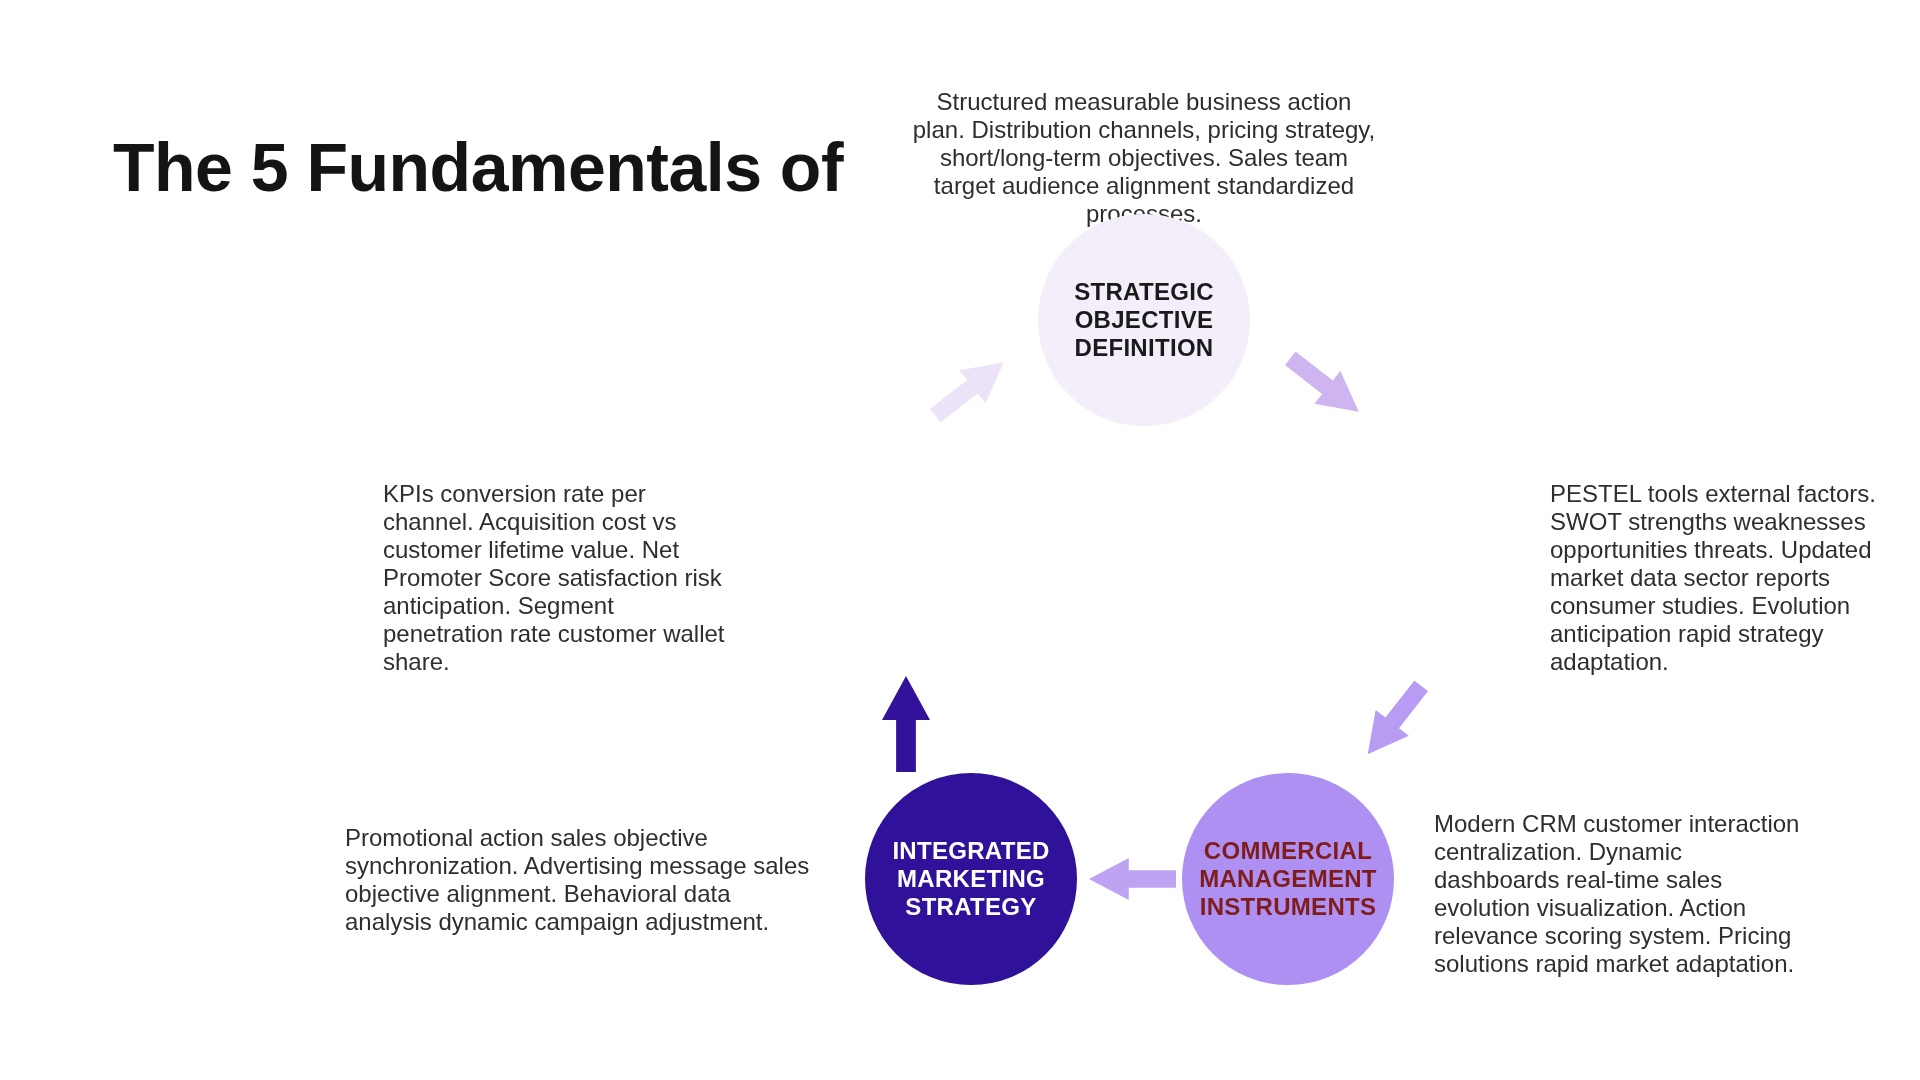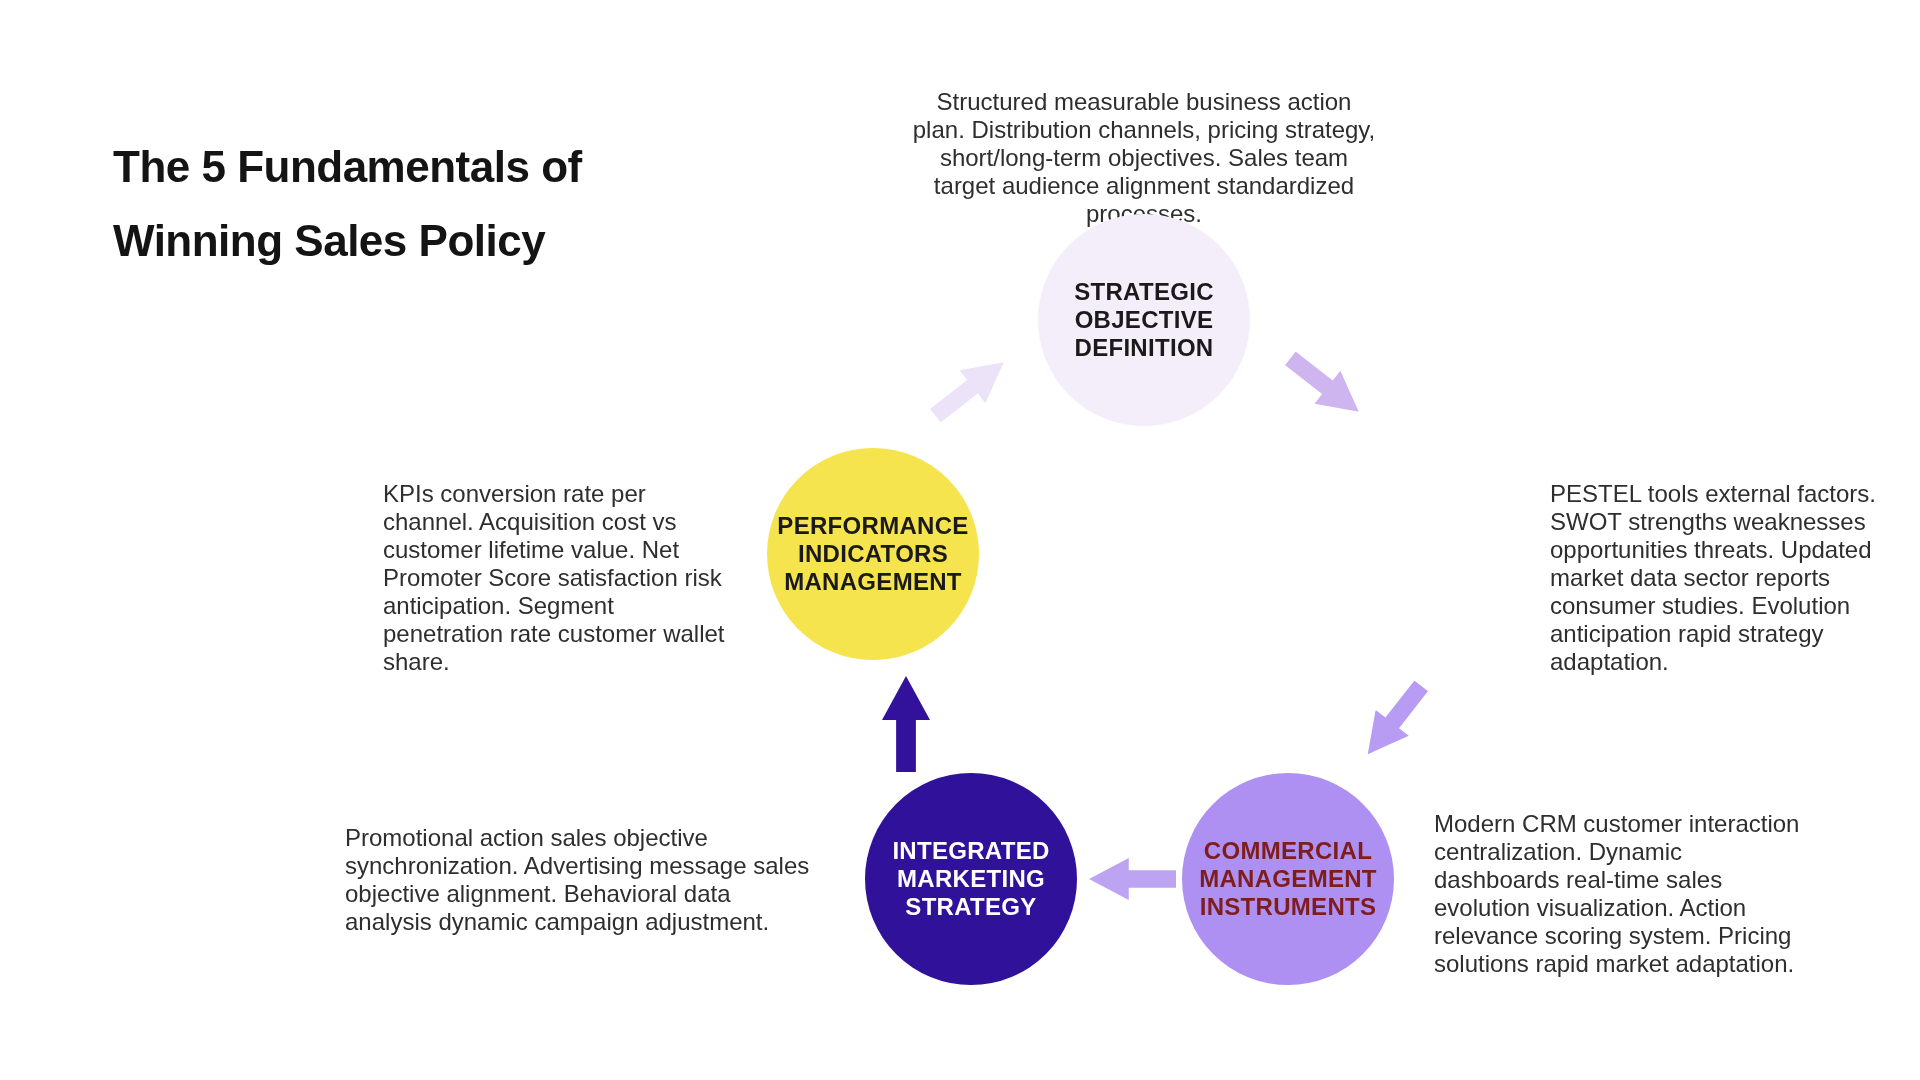--- a/index.html
+++ b/index.html
@@ -2,21 +2,21 @@
 <html><head>
 <meta charset="utf-8">
 <style>
   * { margin:0; padding:0; box-sizing:border-box; }
   html,body { background:#ffffff; }
   body { font-family:"Liberation Sans", sans-serif; color:#1c1c1c; }
   .canvas { position:relative; width:1920px; height:1080px; background:#ffffff; overflow:hidden; }
 
   .title {
     position:absolute; left:113px; top:130px;
-    font-size:44px; line-height:74px; font-weight:600;
+    font-size:68px; line-height:74px; font-weight:600;
     color:#141414; letter-spacing:-0.5px;
   }
 
   .node {
     position:absolute; width:212px; height:212px; border-radius:50%;
     display:flex; align-items:center; justify-content:center; text-align:center;
   }
   .node-label {
     font-weight:700; font-size:24px; line-height:28px;
     letter-spacing:0.3px; padding:0 20px; text-transform:uppercase;
@@ -41,21 +41,21 @@
   .arrow-1 { left:1281px; top:364px; width:87px; height:42px; transform:rotate(38deg); }
   .arrow-2 { left:1351px; top:699px; width:87px; height:42px; transform:rotate(128deg); }
   .arrow-3 { left:1089px; top:858px; width:87px; height:42px; transform:rotate(180deg); }
   .arrow-4 { left:858px;  top:700px; width:96px; height:48px; transform:rotate(-90deg); }
 </style>
 </head>
 <body>
 
 <div class="canvas">
 
-  <h1 class="title"><span>The 5 Fundamentals of</span><br><span>Winning Sales Policy</span></h1>
+  <h1 class="title"><span>The 5 Fundamentals of</span><br></h1>
 
   <div class="desc desc-strategic">Structured measurable business action plan. Distribution channels, pricing strategy, short/long-term objectives. Sales team target audience alignment standardized processes.</div>
   <div class="desc desc-commercial">Modern CRM customer interaction centralization. Dynamic dashboards real-time sales evolution visualization. Action relevance scoring system. Pricing solutions rapid market adaptation.</div>
   <div class="desc desc-market">PESTEL tools external factors. SWOT strengths weaknesses opportunities threats. Updated market data sector reports consumer studies. Evolution anticipation rapid strategy adaptation.</div>
   <div class="desc desc-performance">KPIs conversion rate per channel. Acquisition cost vs customer lifetime value. Net Promoter Score satisfaction risk anticipation. Segment penetration rate customer wallet share.</div>
   <div class="desc desc-integrated">Promotional action sales objective synchronization. Advertising message sales objective alignment. Behavioral data analysis dynamic campaign adjustment.</div>
 
   <svg class="arrow arrow-0" viewBox="0 0 70 34" preserveAspectRatio="none" aria-hidden="true">
     <path d="M0,10 H38 V0 L70,17 L38,34 V24 H0 Z" fill="#EDE3F8"></path>
   </svg>
@@ -74,17 +74,14 @@
 
   <div class="node node-strategic" style="background: rgb(244, 238, 250); color: rgb(26, 26, 26);">
     <span class="node-label">STRATEGIC OBJECTIVE DEFINITION</span>
   </div>
   <div class="node node-commercial" style="background: rgb(173, 144, 241); color: #7f1d1d;">
     <span class="node-label">COMMERCIAL MANAGEMENT INSTRUMENTS</span>
   </div>
   <div class="node node-integrated" style="background: rgb(47, 17, 154); color: rgb(255, 255, 255);">
     <span class="node-label">INTEGRATED MARKETING STRATEGY</span>
   </div>
-  <div class="node node-performance" style="background: rgb(246, 228, 78); color: rgb(26, 26, 26);">
-    <span class="node-label">PERFORMANCE INDICATORS MANAGEMENT</span>
-  </div>
 
 </div>
 
 </body></html>

